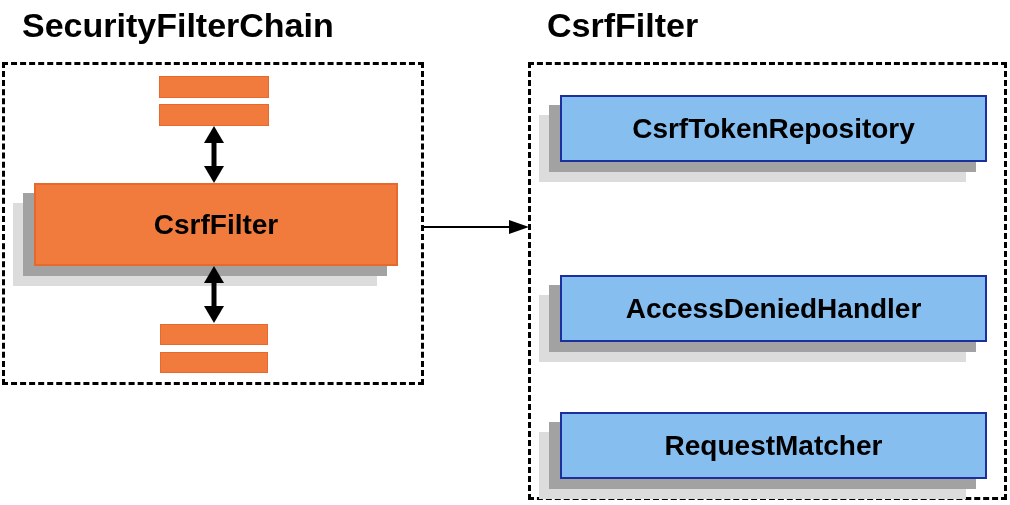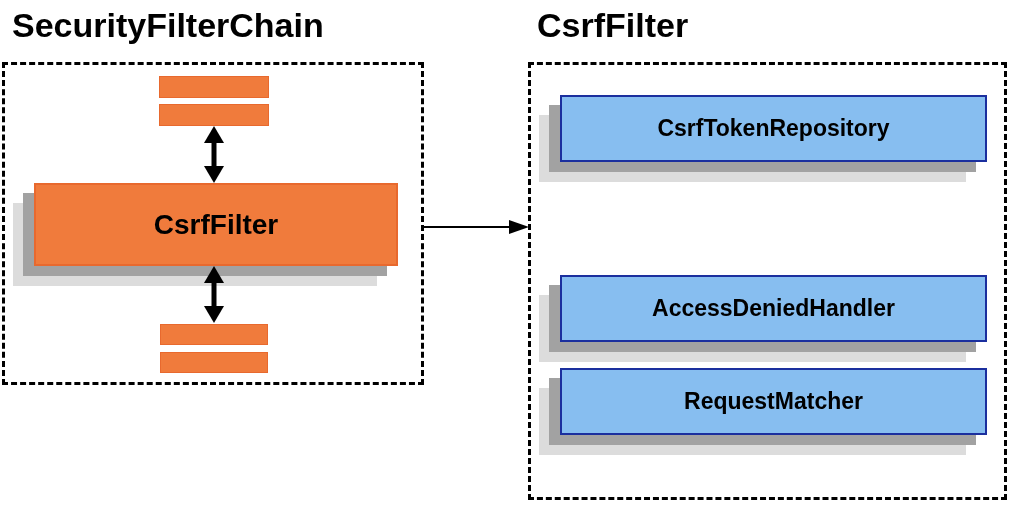--- a/index.html
+++ b/index.html
@@ -11,20 +11,21 @@
     font-family: "Liberation Sans", sans-serif;
     color: #000;
     overflow: hidden;
   }
   .diagram-title {
     position: absolute;
     font-weight: bold;
     font-size: 34px;
     line-height: 1;
     white-space: nowrap;
+    margin-left: 10px;
   }
   .dashed-box {
     position: absolute;
     border: 3px dashed #000;
     box-sizing: border-box;
     background: transparent;
   }
   .orange-bar {
     position: absolute;
     background: var(--orange-fill, #F07B3C);
@@ -44,21 +45,21 @@
                 -21px 20px 0 var(--shadow-light, #DCDCDC);
   }
   .component-box {
     position: absolute;
     left: 560px;
     width: 427px; height: 67px;
     background: var(--blue-fill, #87BEF0);
     border: 2px solid var(--blue-border, #1B2F9E);
     box-sizing: border-box;
     display: flex; align-items: center; justify-content: center;
-    font-weight: bold; font-size: 23px;
+    font-weight: bold; font-size: 28px;
     box-shadow: -11px 10px 0 var(--shadow-dark, #A2A2A2),
                 -21px 20px 0 var(--shadow-light, #DCDCDC);
   }
   .arrow { position: absolute; }
   .arrow svg { display: block; }
 </style>
 </head>
 <body>
 
 <div class="canvas">
@@ -106,17 +107,17 @@
 
   <div class="component-box" style="top:95px;">
     <span>CsrfTokenRepository</span>
   </div>
 
 
   <div class="component-box" style="top:275px;">
     <span>AccessDeniedHandler</span>
   </div>
 
-  <div class="component-box" style="top:368px;text-align:right;">
+  <div class="component-box" style="top:412px;text-align:right;">
     <span>RequestMatcher</span>
   </div>
 
 </div>
 
 </body></html>

